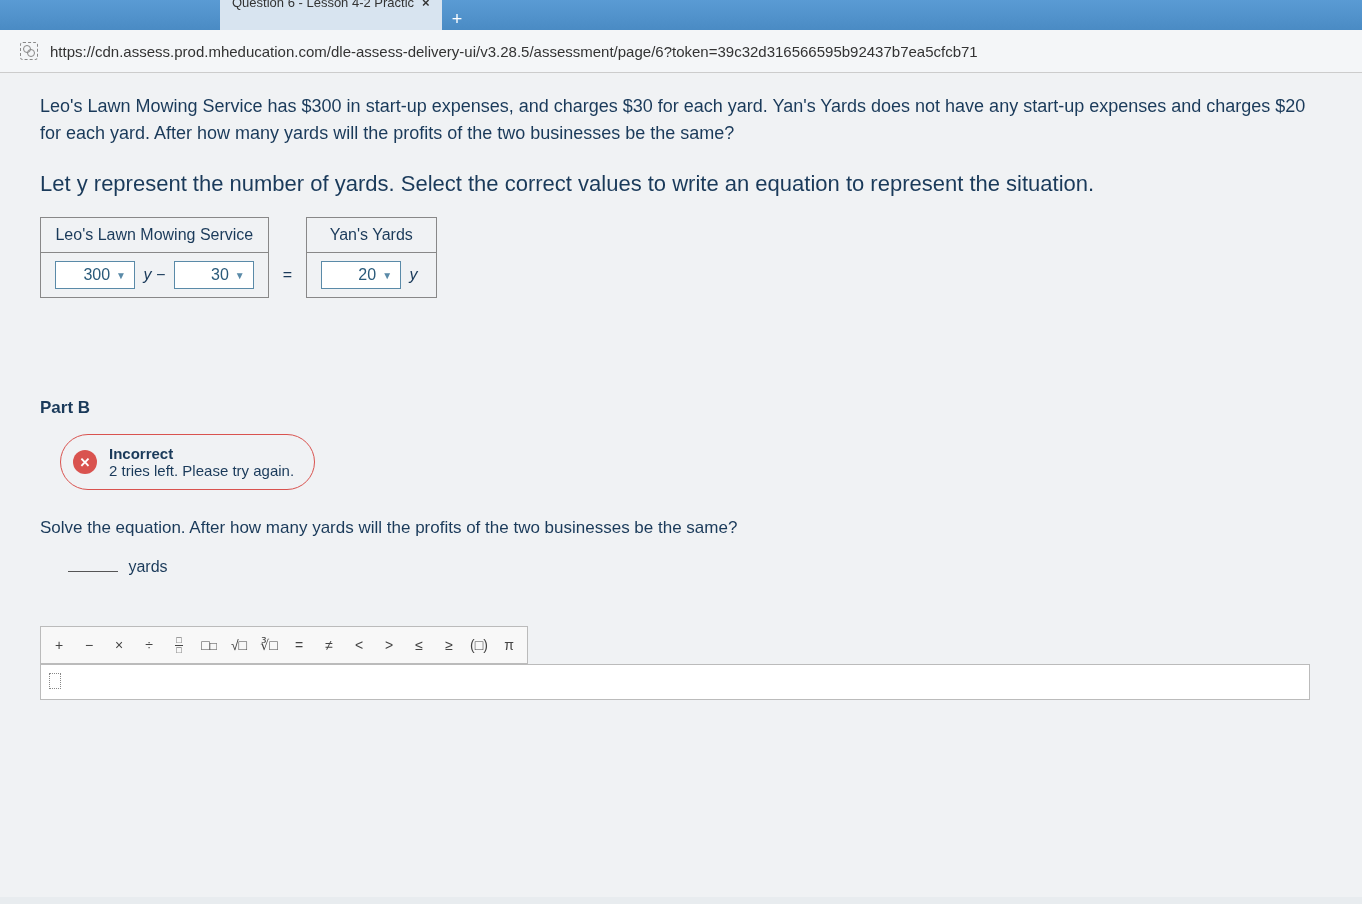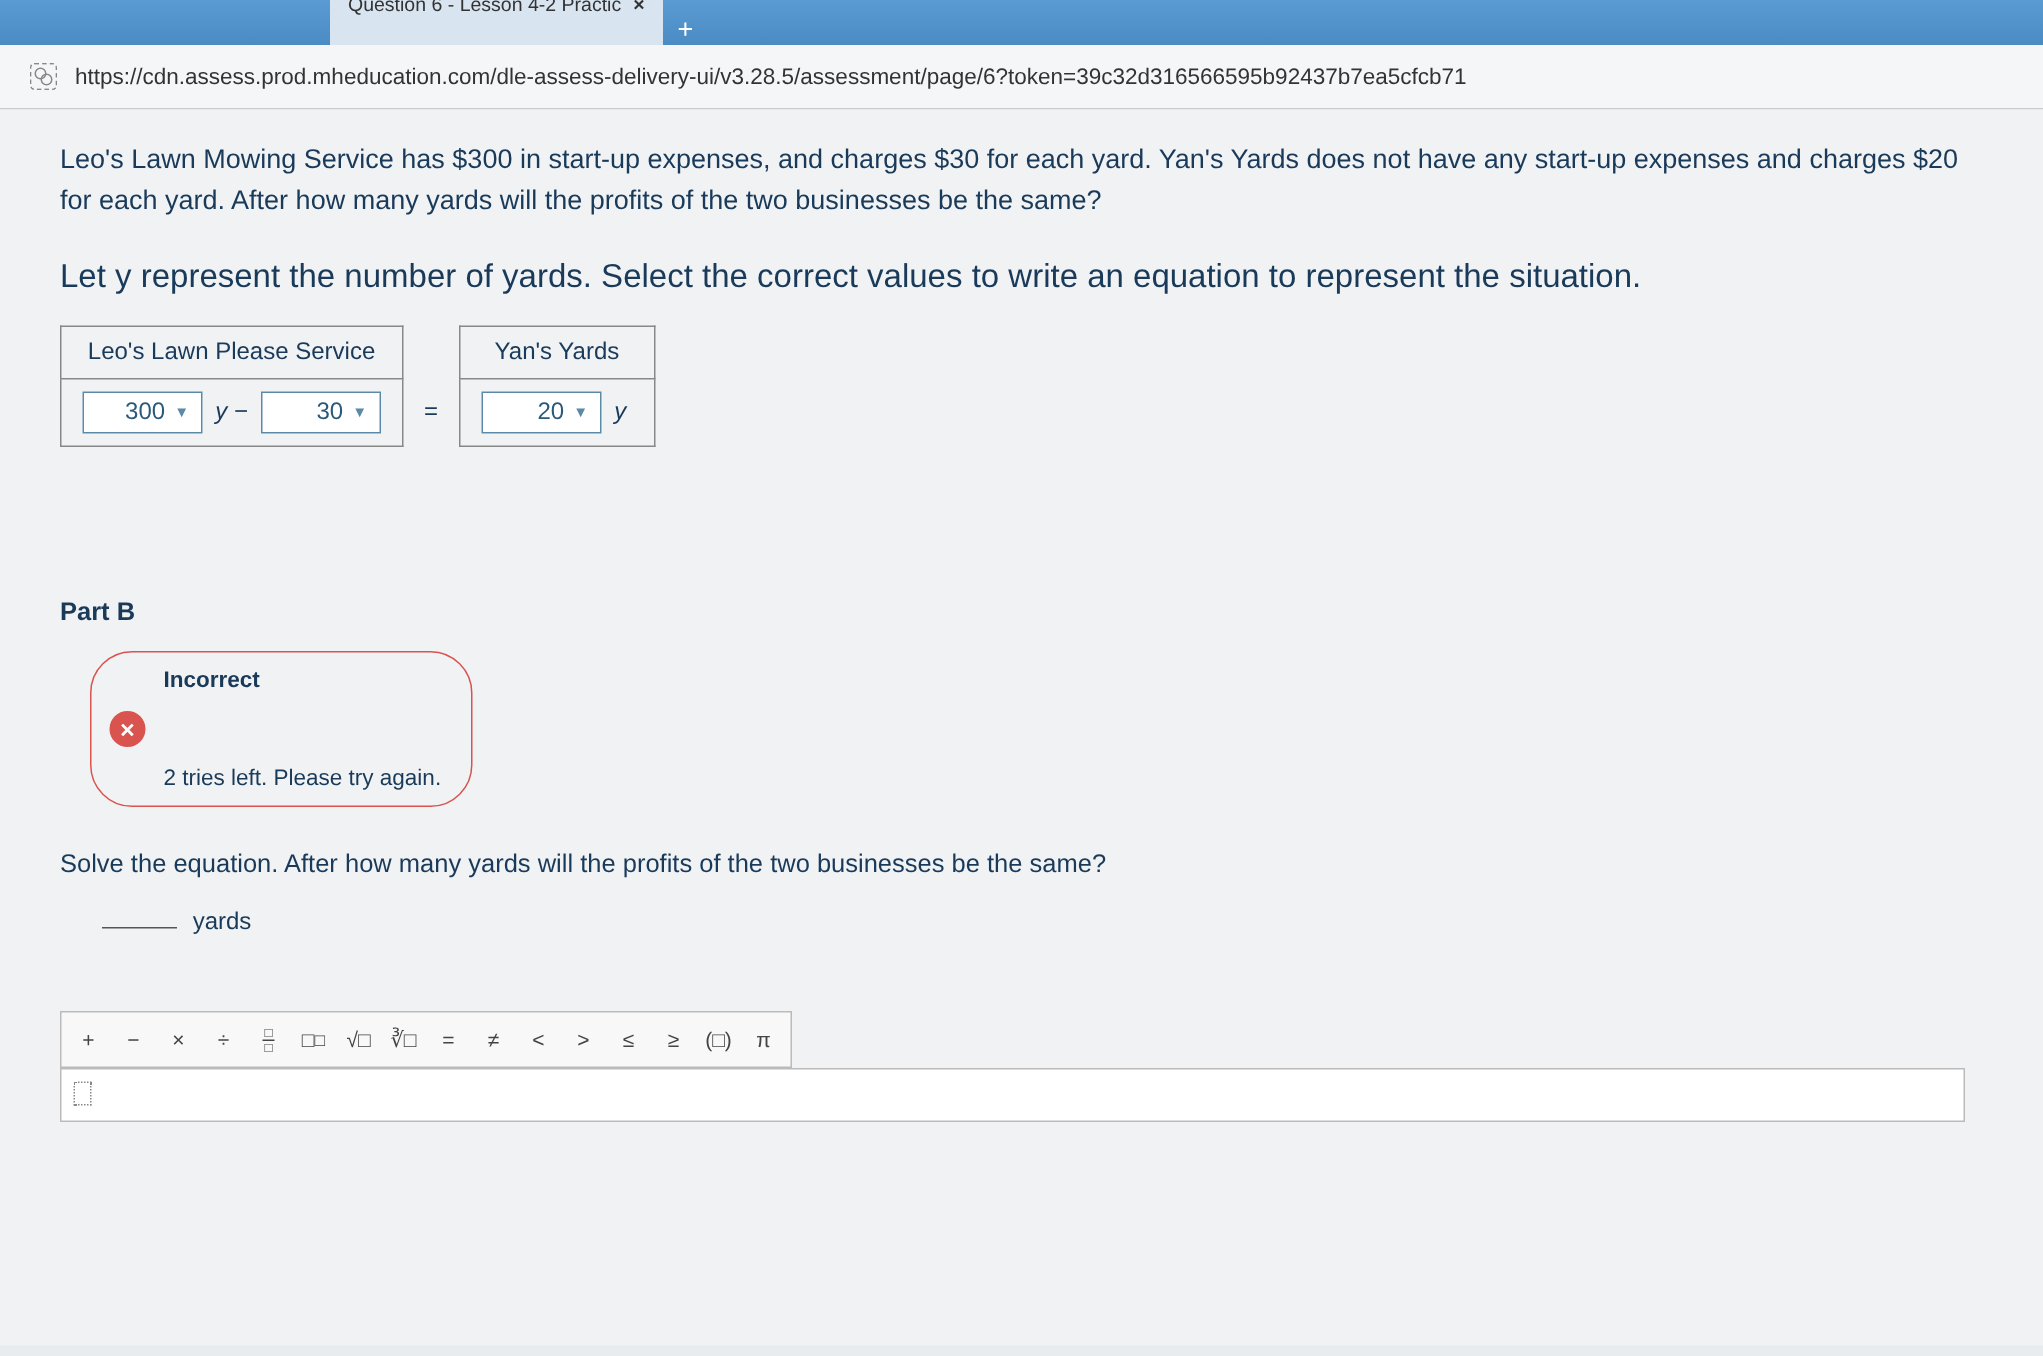--- a/index.html
+++ b/index.html
@@ -21,21 +21,21 @@
 .equation-table th { font-weight: normal; }
 .no-border { border: none !important; }
 .dropdown { display: inline-flex; align-items: center; border: 1px solid #5a8aa8; background: #fff; padding: 4px 8px; min-width: 80px; justify-content: space-between; cursor: pointer; color: #2a5a7a; }
 .dropdown-val { flex: 1; text-align: right; }
 .chevron { font-size: 10px; color: #5a8aa8; margin-left: 6px; }
 .var-y { font-style: italic; margin: 0 4px; }
 .part-label { font-size: 17px; font-weight: bold; color: #1a3a5a; margin-bottom: 16px; margin-top: 100px; }
 .feedback-pill { display: inline-flex; align-items: center; border: 1px solid #d9534f; border-radius: 28px; padding: 10px 20px 10px 12px; gap: 12px; margin-bottom: 28px; margin-left: 20px; }
 .x-badge { width: 24px; height: 24px; background: #d9534f; border-radius: 50%; color: #fff; display: flex; align-items: center; justify-content: center; font-weight: bold; font-size: 13px; }
 .feedback-text .line1 { font-weight: bold; color: #1a3a5a; font-size: 15px; }
-.feedback-text .line2 { color: #1a3a5a; font-size: 15px; margin-top: 48px; }
+.feedback-text .line2 { color: #1a3a5a; font-size: 15px; }
 .solve-text { font-size: 17px; color: #1a3a5a; margin-bottom: 20px; }
 .blank-line { display: inline-block; width: 50px; border-bottom: 1px solid #555; margin-right: 6px; vertical-align: baseline; }
 .unit { color: #1a3a5a; font-size: 16px; margin-left: 28px; }
 .math-toolbar { margin-top: 50px; border: 1px solid #bbb; background: #f8f8f8; display: flex; align-items: center; padding: 4px; gap: 2px; width: fit-content; }
 .math-btn { min-width: 28px; height: 28px; display: flex; align-items: center; justify-content: center; font-size: 14px; color: #444; cursor: pointer; border: 1px solid transparent; }
 .frac { display: inline-flex; flex-direction: column; align-items: center; font-size: 9px; line-height: 1; }
 .frac span:first-child { border-bottom: 1px solid #444; padding: 0 1px; }
 .answer-box { border: 1px solid #bbb; background: #fff; padding: 8px; margin-top: 0; width: 1270px; height: 36px; }
 .placeholder-box { display: inline-block; width: 12px; height: 16px; border: 1px dotted #888; }
 </style>
@@ -56,21 +56,21 @@
 </div>
 
 <div class="content">
 
   <div class="question-text">Leo's Lawn Mowing Service has $300 in start-up expenses, and charges $30 for each yard. Yan's Yards does not have any start-up expenses and charges $20 for each yard. After how many yards will the profits of the two businesses be the same?</div>
   <div class="instruction">Let y represent the number of yards. Select the correct values to write an equation to represent the situation.</div>
 
   <table class="equation-table">
     <tbody>
         <tr>
-      <th>Leo's Lawn Please Service</th>
+      <th>Leo's Lawn Mowing Service</th>
       <th class="no-border"></th>
       <th>Yan's Yards</th>
     </tr>
     <tr>
       <td>
         <span class="dropdown">
           <span class="dropdown-val">300</span>
           <span class="chevron">▼</span>
         </span>
         <span class="var-y">y −</span>

